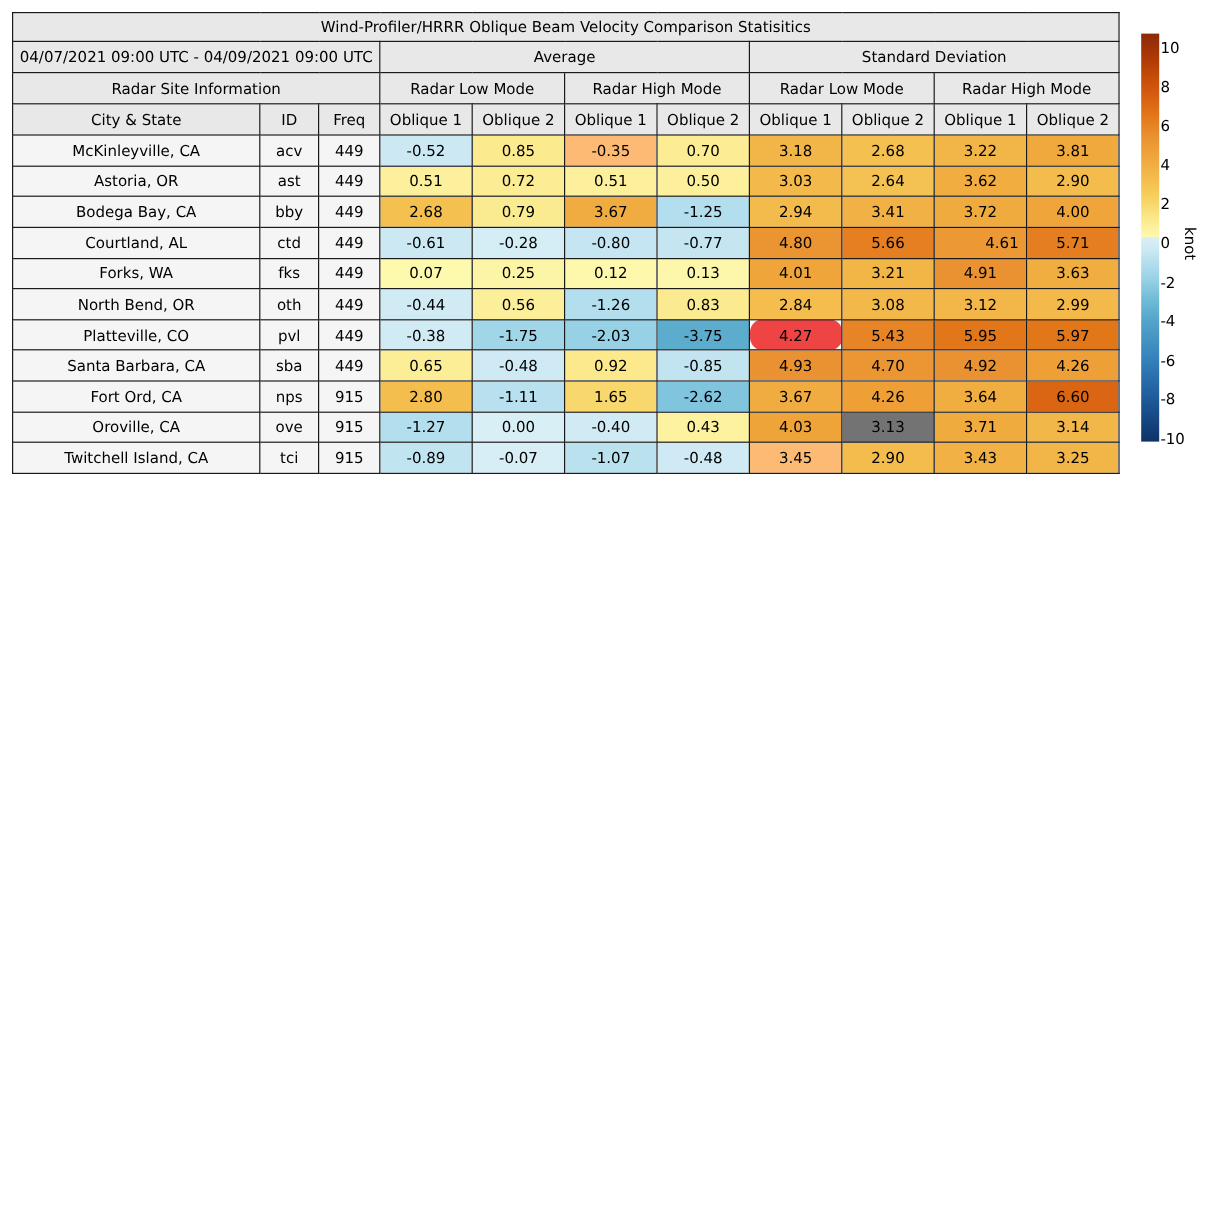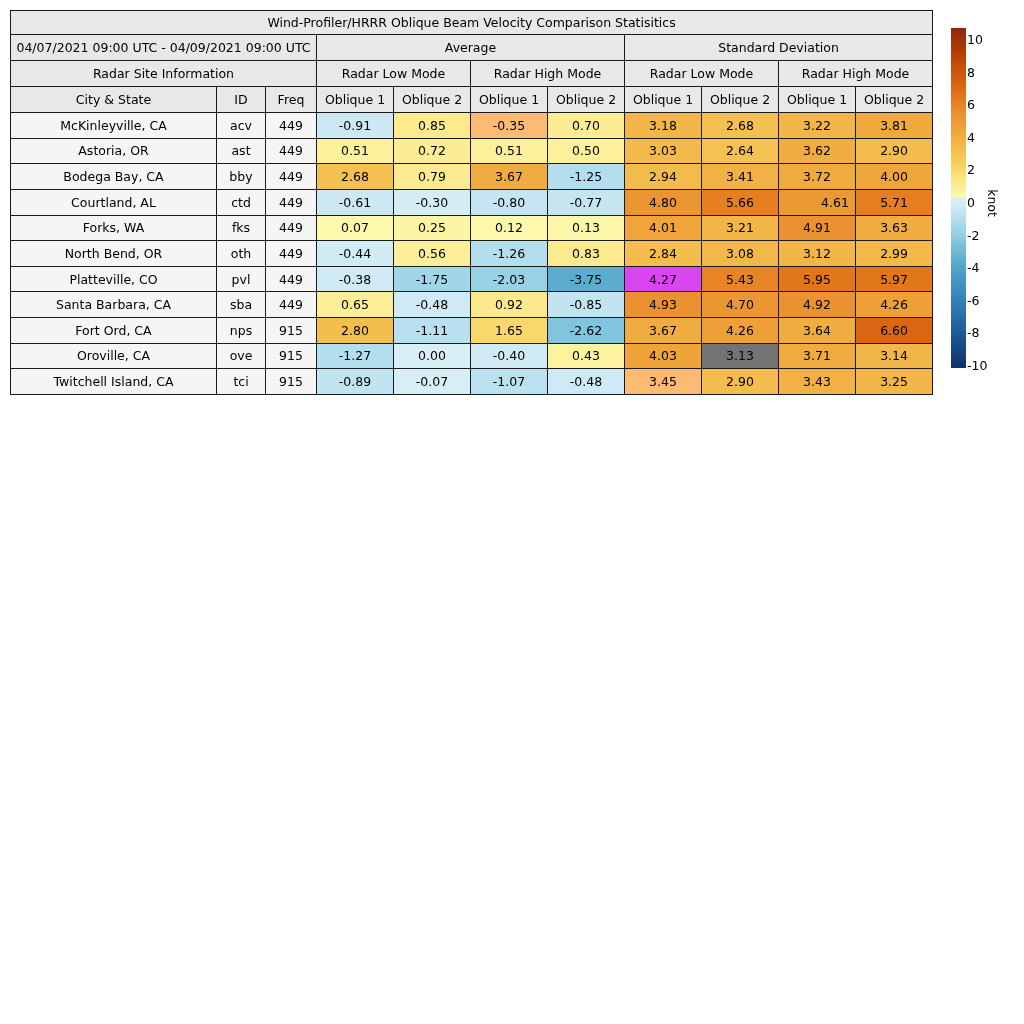--- a/index.html
+++ b/index.html
@@ -66,21 +66,21 @@
         <th>Oblique 2</th>
         <th>Oblique 1</th>
         <th>Oblique 2</th>
       </tr>
     </thead>
     <tbody id="table-body">
         <tr>
           <td class="label-cell">McKinleyville, CA</td>
           <td class="label-cell">acv</td>
           <td class="label-cell">449</td>
-          <td class="value-cell" style="background: rgb(204, 233, 243);">-0.91</td>
+          <td class="value-cell" style="background: rgb(204, 233, 243);">-0.52</td>
           <td class="value-cell" style="background: rgb(251, 234, 142);">0.85</td>
           <td class="value-cell" style="background: #fdba74;">-0.35</td>
           <td class="value-cell" style="background: rgb(252, 237, 148);">0.70</td>
           <td class="value-cell" style="background: rgb(242, 182, 72);">3.18</td>
           <td class="value-cell" style="background: rgb(244, 193, 81);">2.68</td>
           <td class="value-cell" style="background: rgb(242, 181, 71);">3.22</td>
           <td class="value-cell" style="background: rgb(240, 169, 61);">3.81</td>
         </tr>
         <tr>
           <td class="label-cell">Astoria, OR</td>
@@ -106,21 +106,21 @@
           <td class="value-cell" style="background: rgb(243, 187, 76);">2.94</td>
           <td class="value-cell" style="background: rgb(241, 177, 68);">3.41</td>
           <td class="value-cell" style="background: rgb(240, 171, 63);">3.72</td>
           <td class="value-cell" style="background: rgb(239, 165, 58);">4.00</td>
         </tr>
         <tr>
           <td class="label-cell">Courtland, AL</td>
           <td class="label-cell">ctd</td>
           <td class="label-cell">449</td>
           <td class="value-cell" style="background: rgb(203, 232, 243);">-0.61</td>
-          <td class="value-cell" style="background: rgb(213, 237, 245);">-0.30</td>
+          <td class="value-cell" style="background: rgb(213, 237, 245);">-0.28</td>
           <td class="value-cell" style="background: rgb(196, 229, 241);">-0.80</td>
           <td class="value-cell" style="background: rgb(197, 230, 241);">-0.77</td>
           <td class="value-cell" style="background: rgb(235, 148, 50);">4.80</td>
           <td class="value-cell" style="background: rgb(229, 127, 33);">5.66</td>
           <td class="value-cell" style="background: rgb(236, 152, 52); padding-left: 36px;">4.61</td>
           <td class="value-cell" style="background: rgb(228, 126, 32);">5.71</td>
         </tr>
         <tr>
           <td class="label-cell">Forks, WA</td>
           <td class="label-cell">fks</td>
@@ -148,21 +148,21 @@
           <td class="value-cell" style="background: rgb(243, 186, 75);">2.99</td>
         </tr>
         <tr>
           <td class="label-cell">Platteville, CO</td>
           <td class="label-cell">pvl</td>
           <td class="label-cell">449</td>
           <td class="value-cell" style="background: rgb(209, 235, 244);">-0.38</td>
           <td class="value-cell" style="background: rgb(161, 214, 232);">-1.75</td>
           <td class="value-cell" style="background: rgb(151, 209, 230);">-2.03</td>
           <td class="value-cell" style="background: rgb(92, 172, 206);">-3.75</td>
-          <td class="value-cell" style="background: #d946ef;">4.27</td>
+          <td class="value-cell" style="background: #ef4444; border-radius: 11px;">4.27</td>
           <td class="value-cell" style="background: rgb(231, 133, 38);">5.43</td>
           <td class="value-cell" style="background: rgb(226, 119, 26);">5.95</td>
           <td class="value-cell" style="background: rgb(226, 119, 26);">5.97</td>
         </tr>
         <tr>
           <td class="label-cell">Santa Barbara, CA</td>
           <td class="label-cell">sba</td>
           <td class="label-cell">449</td>
           <td class="value-cell" style="background: rgb(252, 238, 150);">0.65</td>
           <td class="value-cell" style="background: rgb(207, 234, 244);">-0.48</td>

